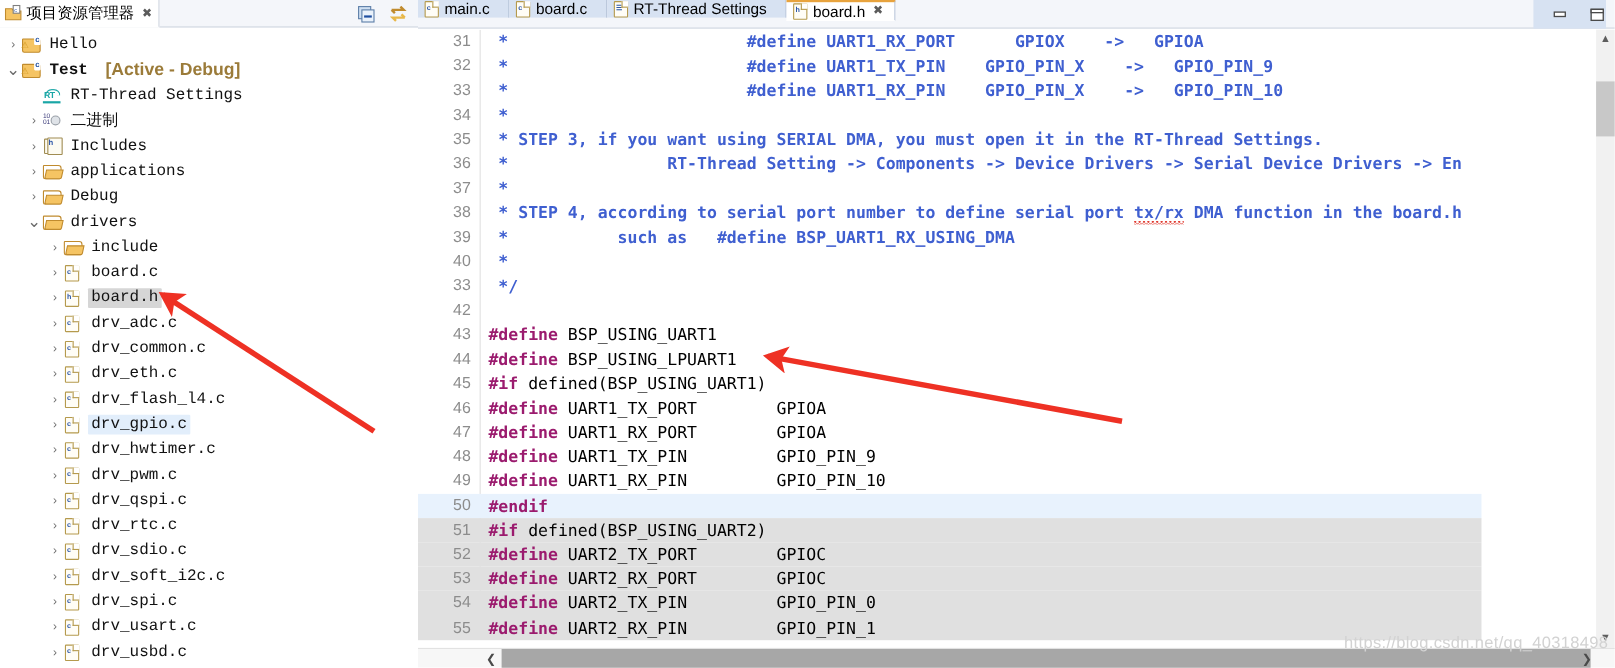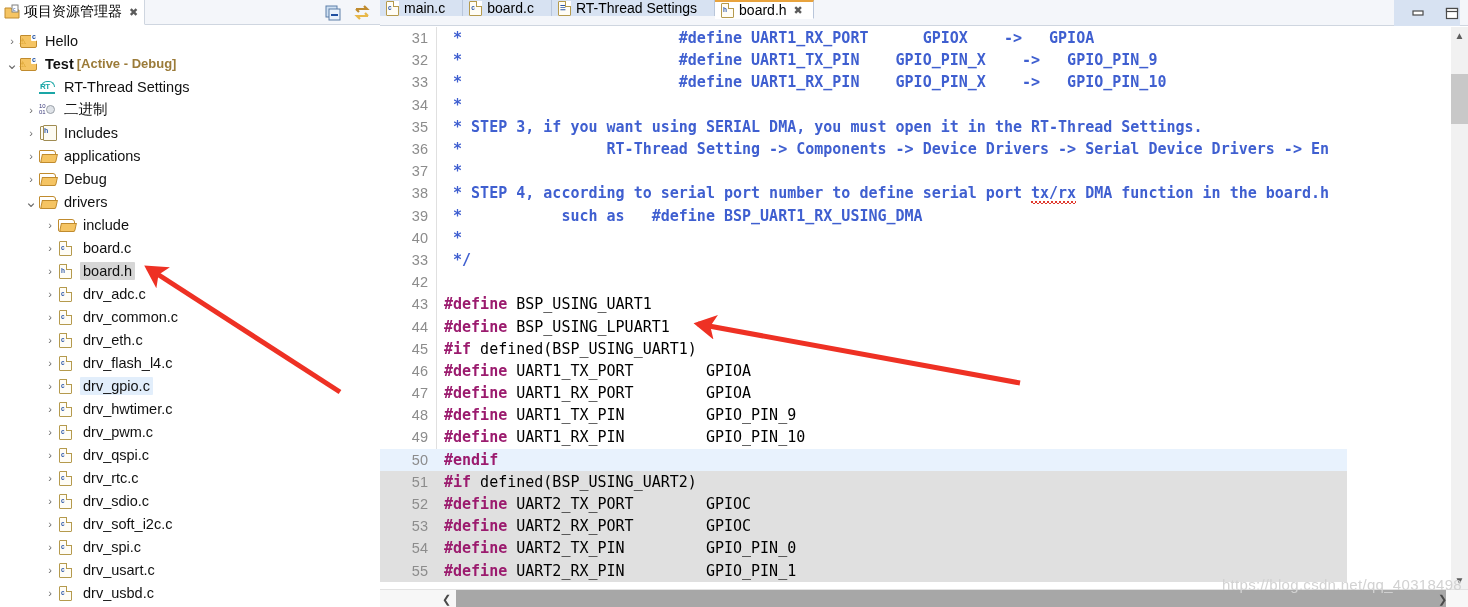--- a/index.html
+++ b/index.html
@@ -66,25 +66,25 @@
     white-space: nowrap;
   }
   .twist {
     width: 16px; min-width: 16px; height: 16px;
     display: flex; align-items: center; justify-content: center;
     color: #6d6d6d; font-size: 11px;
     cursor: pointer;
   }
   .twist.empty { color: transparent; }
   .tico { width: 17px; min-width: 17px; height: 16px; margin-right: 5px; position: relative; }
-  .tlabel { font-size: 14.5px; color: #111; padding: 1px 3px; border-radius: 1px; }
+  .tlabel { font-size: 14.5px; color: #111; padding: 1px 3px; border-radius: 1px; font-family: Liberation Mono, monospace; }
   .tlabel.sel { background: #d6d6d6; }
   .tlabel.softsel { background: #e2eefb; }
   .tlabel.bold { font-weight: bold; }
-  .tsuffix { font-size: 13px; color: #9b7b39; font-weight: bold; margin-left: 0; }
+  .tsuffix { font-size: 16px; color: #9b7b39; font-weight: bold; margin-left: 13px; }
 
   
   .ic-folder, .ic-folder-open {
     position: absolute; left: 0; top: 2px;
     width: 16px; height: 12px;
   }
   .ic-folder-open::before {
     content: ""; position: absolute; left: 0; top: 0;
     width: 15px; height: 11px;
     border: 1.3px solid #c08b2e;

